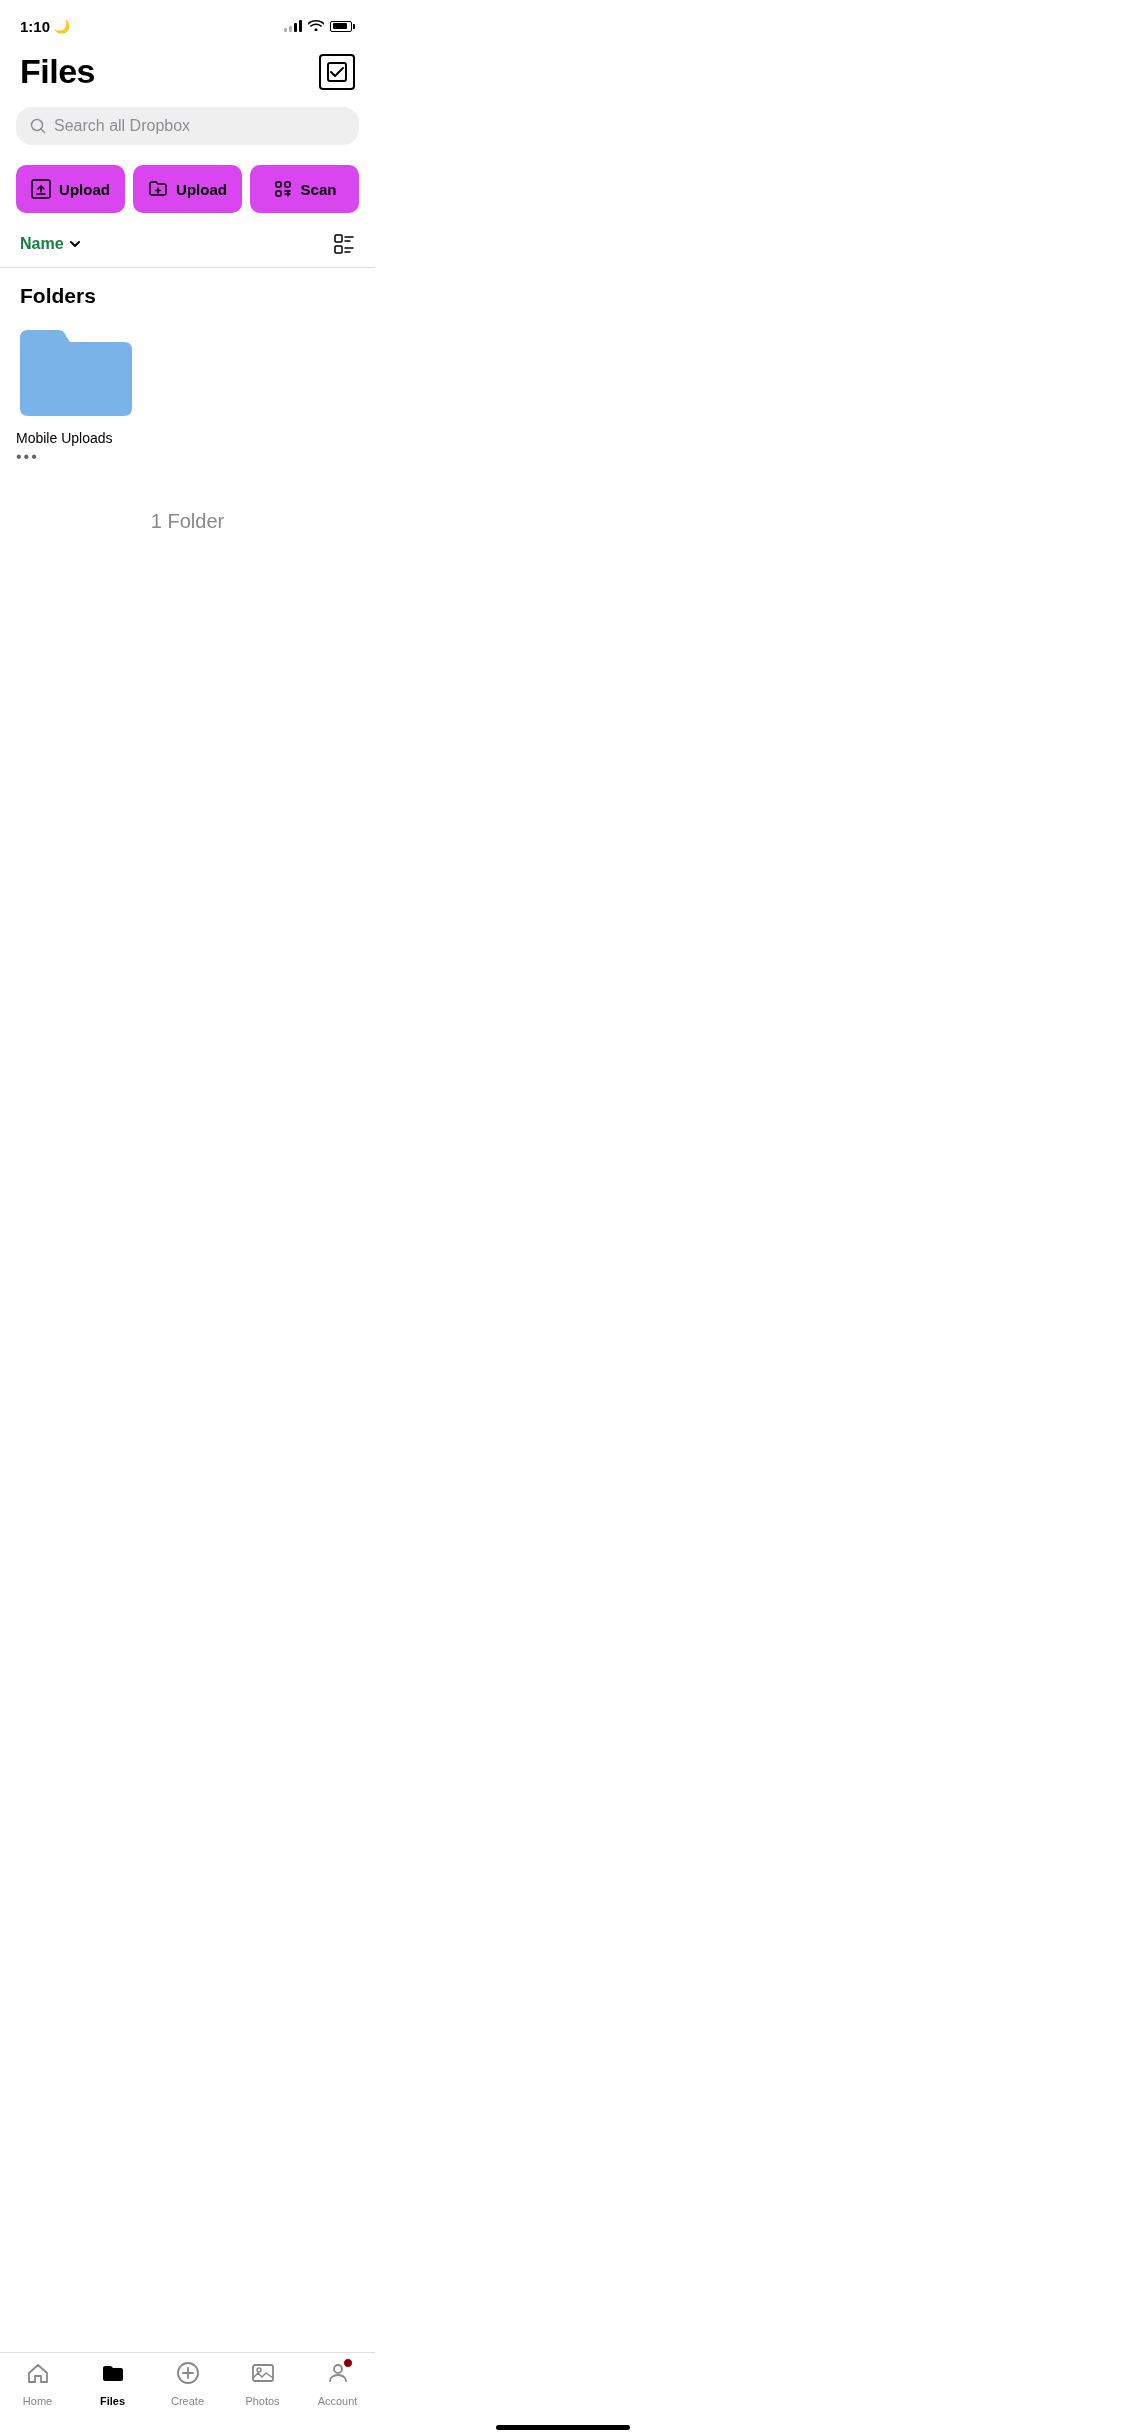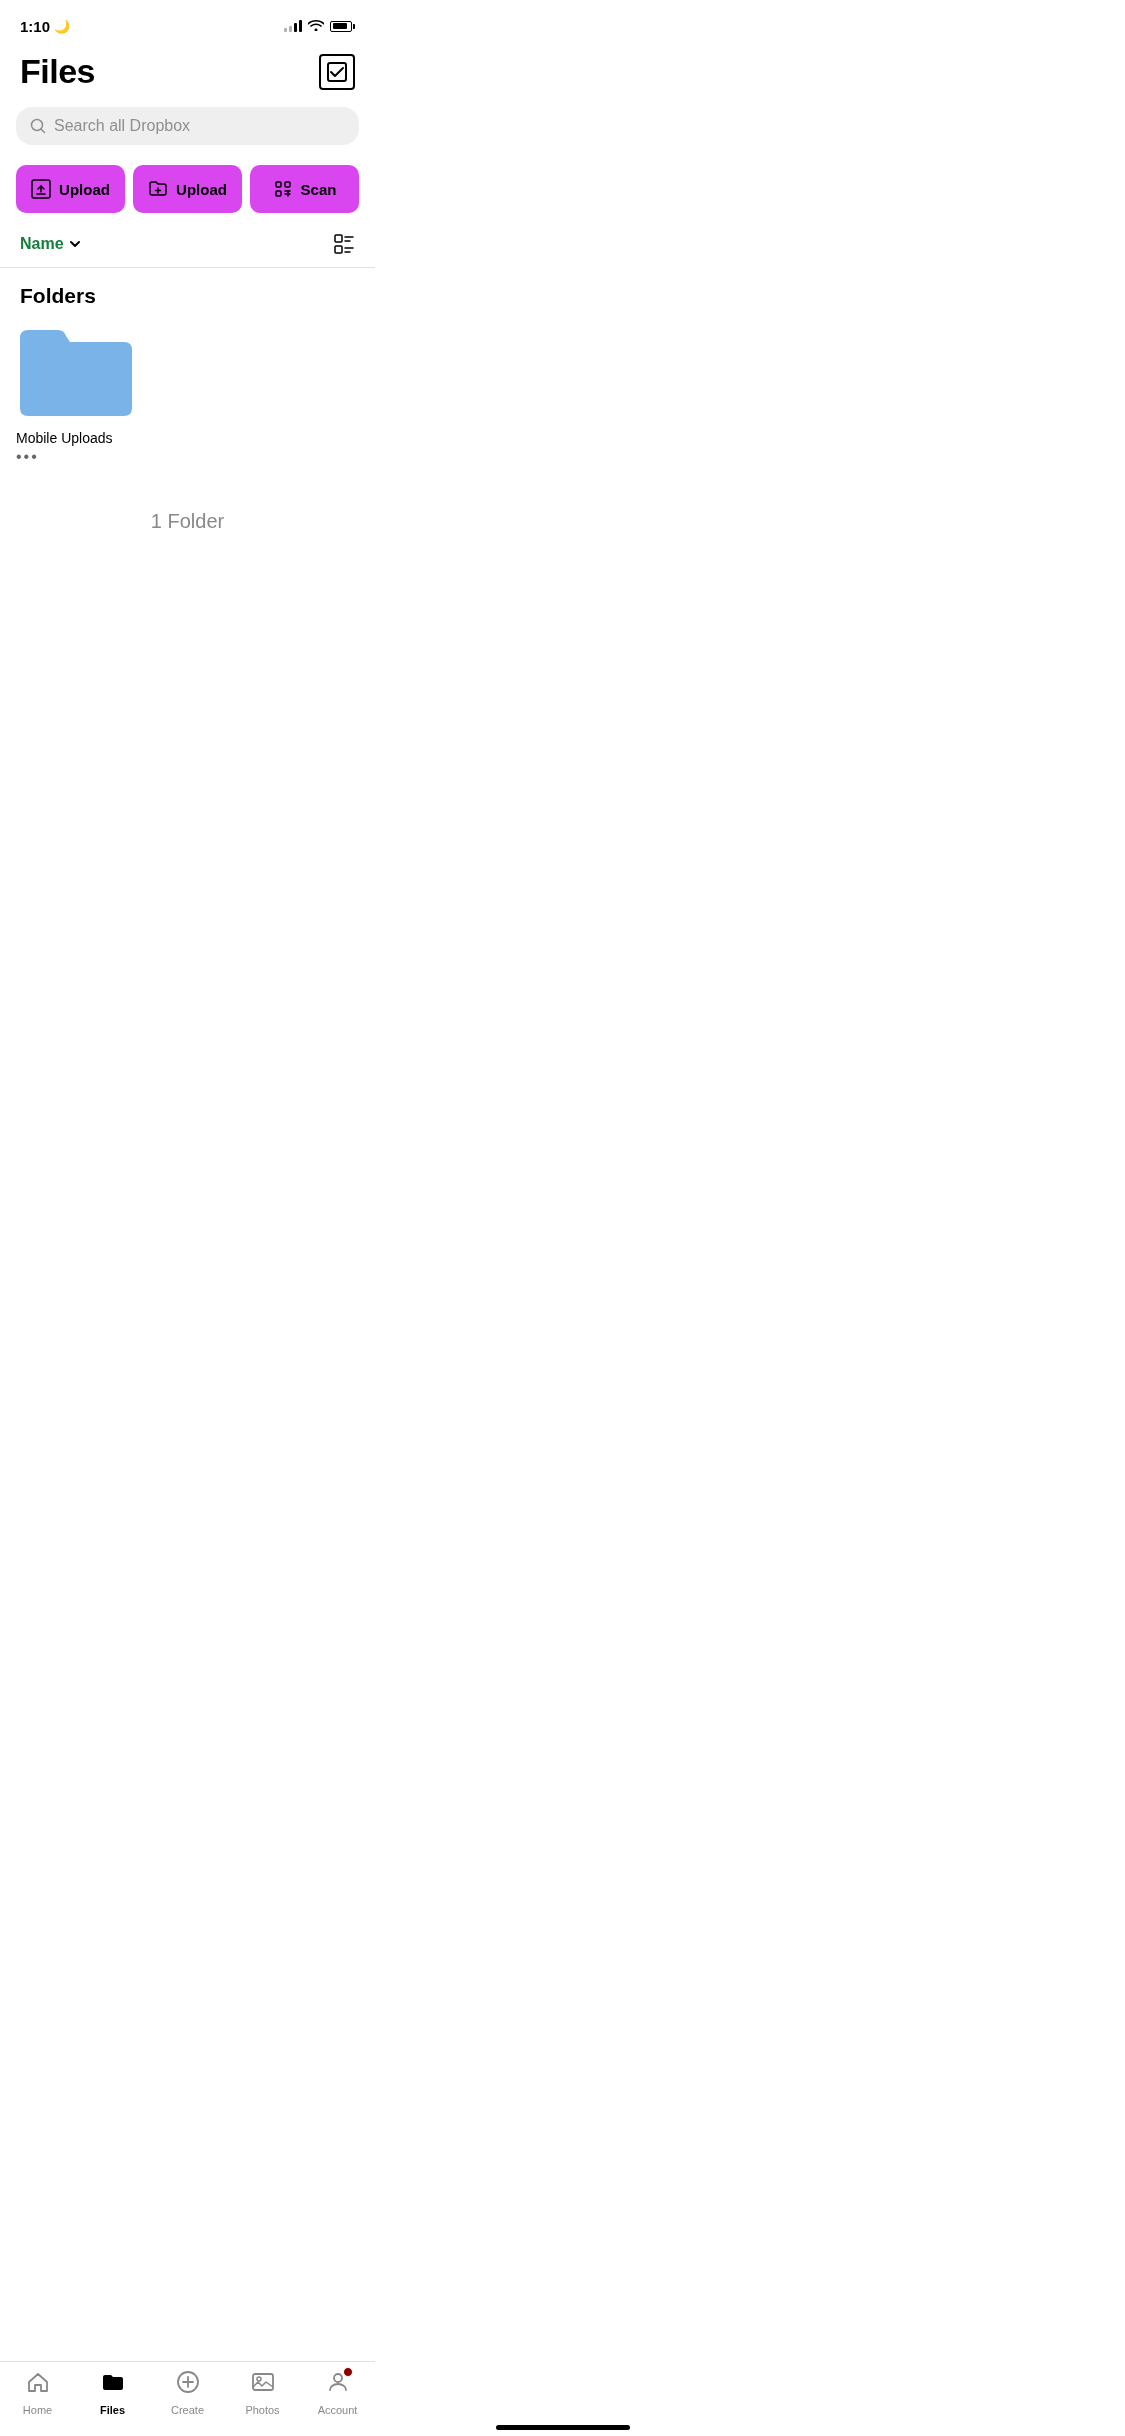--- a/index.html
+++ b/index.html
@@ -235,21 +235,21 @@
     .folder-count {
       text-align: center;
       font-size: 20px;
       color: #888;
       padding: 24px 0;
     }
 
     
     .tab-bar {
       position: fixed;
-      bottom: 0;
+      bottom: 9px;
       left: 0;
       width: 375px;
       background: #fff;
       border-top: 1px solid #e0e0e0;
       display: flex;
       justify-content: space-around;
       align-items: center;
       padding: 8px 0 20px;
     }
 

